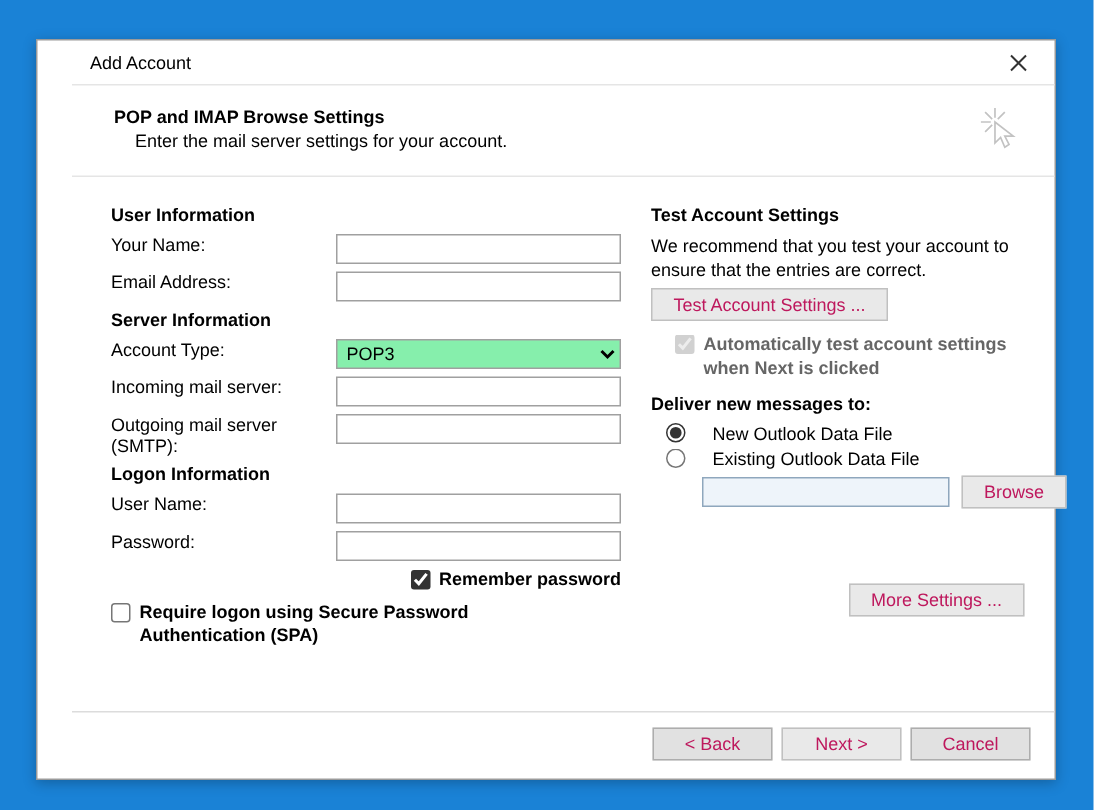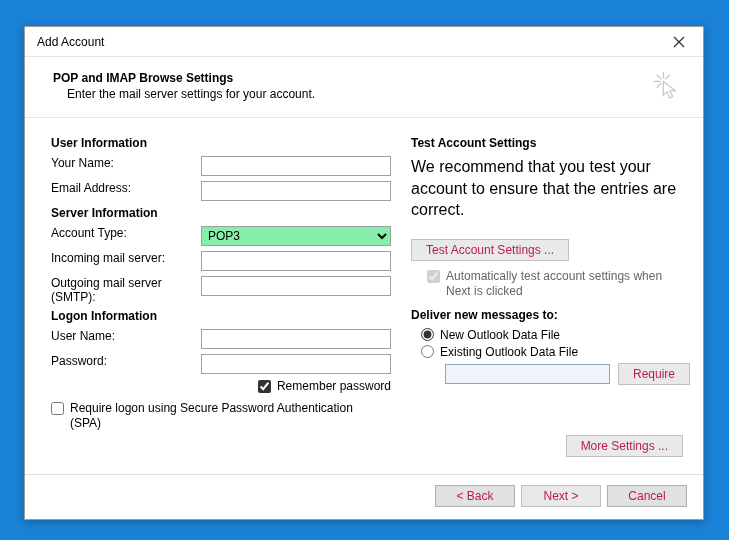--- a/index.html
+++ b/index.html
@@ -12,21 +12,21 @@
     position: relative;
     overflow: hidden;
   }
   .dialog {
     position: absolute;
     left: 24px; top: 26px;
     width: 680px; height: 494px;
     background: #fff;
     border: 1px solid #9a9a9a;
     box-shadow: 0 2px 8px rgba(0,0,0,0.25);
-    display: flex; flex-direction: column;
+    display: flex; flex-direction: column; padding-left: 23px;
   }
   .titlebar {
     height: 30px;
     display: flex; align-items: center;
     padding: 0 10px 0 12px;
     border-bottom: 1px solid #e5e5e5;
   }
   .titlebar .title { flex: 1; font-size: 12px; }
   .titlebar .close {
     width: 28px; height: 24px;
@@ -69,47 +69,47 @@
     border: 1px solid #a0a0a0;
     background: #86efac;
     font-size: 12px;
     padding-left: 2px;
   }
   .check-row {
     display: flex; align-items: flex-start;
     margin: 4px 0; gap: 6px;
   }
   .check-row input[type=checkbox] { width: 13px; height: 13px; margin-top: 1px; }
-  .check-row span { font-size: 12px; line-height: 1.3; }
+  .check-row span { font-size: 12px; line-height: 1.3; font-weight: bold; }
   .remember { justify-content: flex-end; padding-left: 150px; margin-top: 2px; }
   .remember input { accent-color: #333; }
   .spa-row { margin-top: 6px; }
   .spa-row span { display: inline-block; max-width: 290px; }
-  .desc { font-size: 16px; margin-bottom: 18px; line-height: 1.35; }
+  .desc { font-size: 12px; margin-bottom: 4px; line-height: 1.35; }
   button.std {
     height: 22px;
     padding: 0 14px;
     background: #e1e1e1;
     border: 1px solid #adadad;
     font-size: 12px;
     cursor: pointer;
     color: #be185d;
   }
   button.std:disabled {
     color: #be185d;
     background: #e9e9e9;
     border-color: #c0c0c0;
     cursor: default;
   }
   .test-btn-row { margin-bottom: 8px; }
   .auto-test { margin-left: 16px; margin-bottom: 8px; }
   .auto-test input[type=checkbox] { accent-color: #888; }
   .auto-test span { color: #666; }
   .radio-group { margin-left: 10px; }
-  .radio-row { display: flex; align-items: center; gap: 6px; margin: 3px 0; }
+  .radio-row { display: flex; align-items: center; gap: 18px; margin: 3px 0; }
   .radio-row input[type=radio] { width: 13px; height: 13px; accent-color: #333; }
   .radio-row span { font-size: 12px; }
   .browse-row { display: flex; gap: 8px; margin: 4px 0 0 24px; align-items: center; }
   .browse-row input[type=text] {
     flex: 1; height: 20px;
     border: 1px solid #8fa7bd;
     background: #eef4fa;
     font-size: 12px; padding: 0 4px;
   }
   .browse-row button { width: 72px; }
@@ -210,21 +210,21 @@
         <div class="radio-row">
           <input type="radio" name="deliver" checked="" style="">
           <span>New Outlook Data File</span>
         </div>
         <div class="radio-row">
           <input type="radio" name="deliver" style="">
           <span>Existing Outlook Data File</span>
         </div>
         <div class="browse-row">
           <input type="text" disabled="" value="" style="">
-          <button class="std" disabled="">Require</button>
+          <button class="std" disabled="">Browse</button>
         </div>
       </div>
 
       <div class="more-settings">
         <button class="std" disabled="">More Settings ...</button>
       </div>
     </div>
   </div>
 
   <div class="footer">

